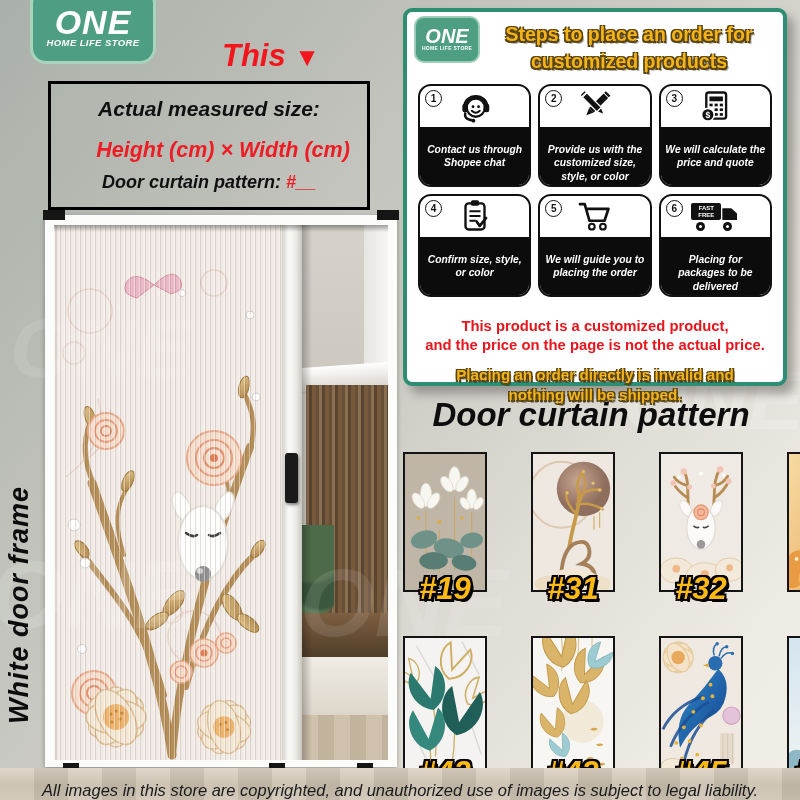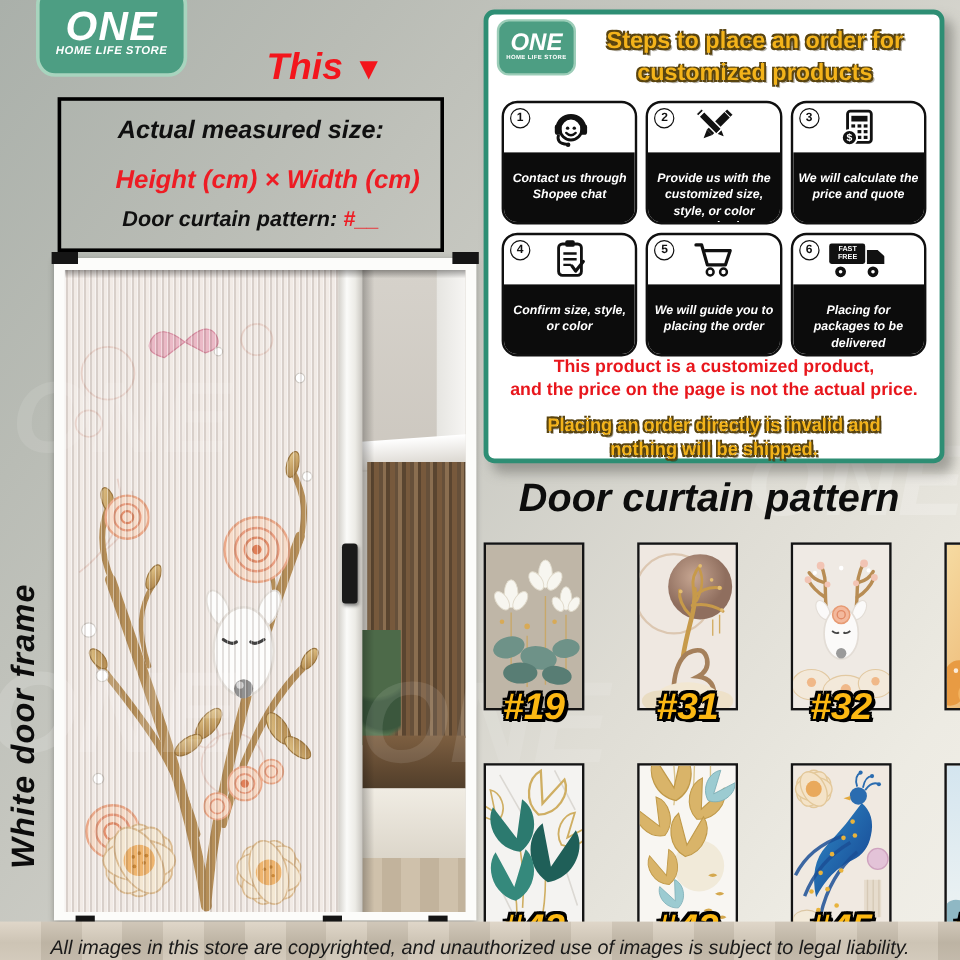--- a/index.html
+++ b/index.html
@@ -87,21 +87,21 @@
   .steps-grid { display:grid; grid-template-columns:repeat(3,1fr); gap:7px; margin:9px 11px 0; }
   .step-card { border:2px solid #101010; border-radius:13px; overflow:hidden; background:#fff;
     height:99px; display:flex; flex-direction:column; }
   .step-top { height:41px; position:relative; display:flex; align-items:center; justify-content:center; flex:none; }
   .step-num { position:absolute; left:5px; top:4px; width:15px; height:15px; border:1.6px solid #111;
     border-radius:50%; font-size:10px; font-weight:700; color:#111;
     display:flex; align-items:center; justify-content:center; }
   .step-bottom { flex:1; background:#0c0c0c; color:#fff; font-style:italic; font-weight:600;
     font-size:10.3px; line-height:1.3; display:flex; align-items:center; justify-content:center;
     text-align:center; padding:16px 4px; }
-  .warn-red { margin-top:0; text-align:center; color:#e8161c; font-weight:800; font-size:14.8px; line-height:1.32; }
+  .warn-red { margin-top:20px; text-align:center; color:#e8161c; font-weight:800; font-size:14.8px; line-height:1.32; }
   .warn-yellow { margin-top:9px; text-align:center; color:#f3b31a; font-weight:800; font-size:15.2px; line-height:1.32;
     text-shadow:-1.5px -1.5px 0 #594410,1.5px -1.5px 0 #594410,-1.5px 1.5px 0 #594410,1.5px 1.5px 0 #594410,2px 2.5px 0 rgba(40,30,5,0.4); }
   
   .truck { position:relative; width:52px; height:32px; }
   .truck-box { position:absolute; left:2px; top:3px; width:30px; height:17px; background:#111; border-radius:2px;
     color:#fff; font-size:6px; font-weight:800; line-height:1.15; text-align:center; padding-top:2px; box-sizing:border-box; }
   .truck-cab { position:absolute; left:33px; top:8px; width:15px; height:12px; background:#111;
     border-radius:1px 5px 0 0; clip-path:polygon(0 0,60% 0,100% 45%,100% 100%,0 100%); }
   .wheel { position:absolute; bottom:1px; width:9px; height:9px; background:#111; border-radius:50%; }
   .wheel::after { content:""; position:absolute; left:3px; top:3px; width:3px; height:3px; background:#fff; border-radius:50%; }

